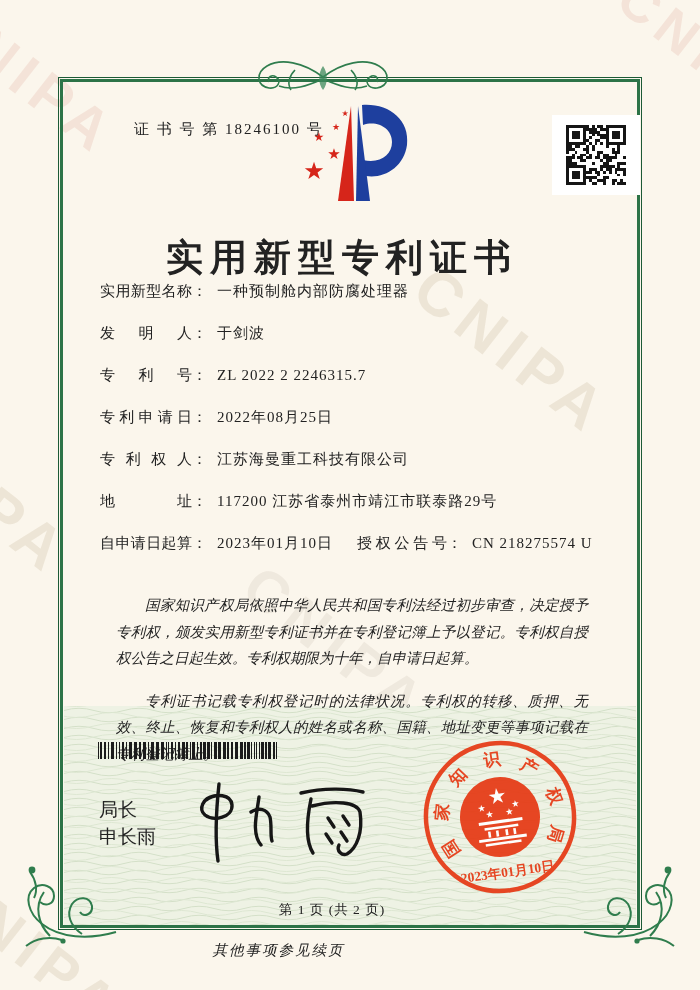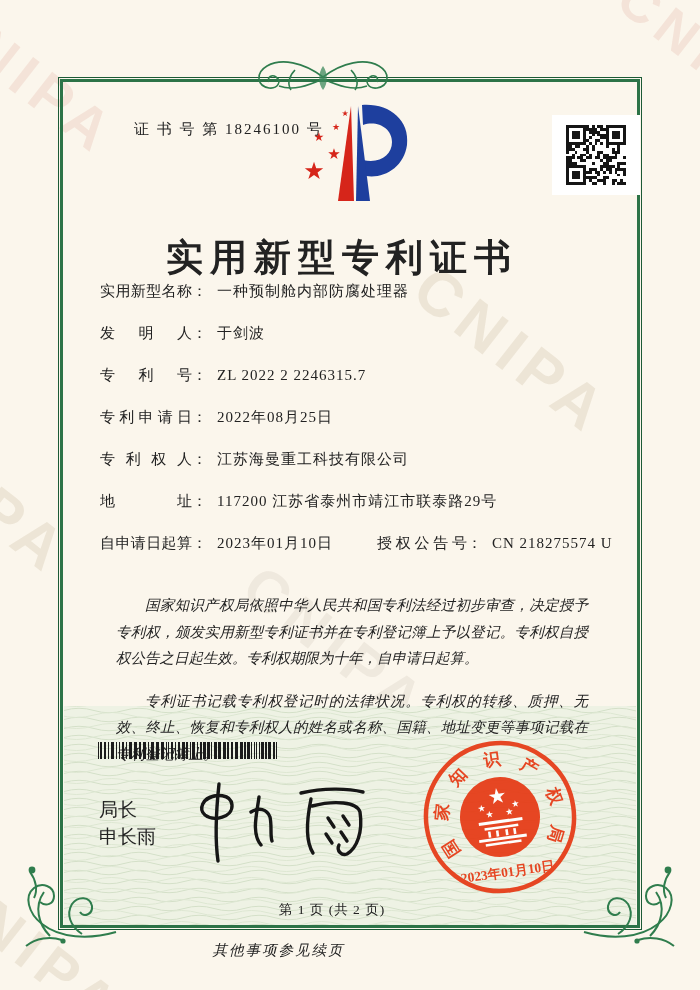--- a/index.html
+++ b/index.html
@@ -26,21 +26,21 @@
   .cert-no{position:absolute;left:96px;top:120px;font-size:15px;letter-spacing:2px;z-index:3;margin-left:38px;}
   .logo{position:absolute;left:288px;top:103px;z-index:3;}
   .qr-box{position:absolute;left:552px;top:115px;width:88px;height:80px;background:#fff;z-index:3;
           display:flex;align-items:center;justify-content:center;}
   .title{position:absolute;left:0;top:208px;width:684px;text-align:center;
          font-size:37px;font-weight:bold;letter-spacing:7px;z-index:3;}
   .fields{position:absolute;left:100px;top:280px;width:510px;z-index:3;font-size:15px;}
   .frow{height:22px;line-height:22px;margin-bottom:20px;white-space:nowrap;}
   .flabel{display:inline-block;width:92px;text-align:justify;text-align-last:justify;
           text-justify:inter-character;vertical-align:top;}
-  .flabel2{margin-left:44px;width:90px;}
+  .flabel2{margin-left:24px;width:90px;}
   .fcolon{display:inline-block;}
   .fvalue{margin-left:10px;letter-spacing:1px;}
   .body-text{position:absolute;left:100px;top:576px;width:504px;z-index:3;
              font-size:14.5px;line-height:26.5px;text-align:justify;font-style:italic;}
   .body-text p{margin:16px;text-indent:2em;}
   .barcode{position:absolute;left:98px;top:742px;z-index:3;}
   .signer{position:absolute;left:99px;top:796px;z-index:3;font-size:19px;line-height:27px;
           font-family:"Liberation Sans","DejaVu Sans",sans-serif;}
   .signature{position:absolute;left:185px;top:772px;z-index:4;}
   .seal{position:absolute;left:418px;top:735px;z-index:5;}

